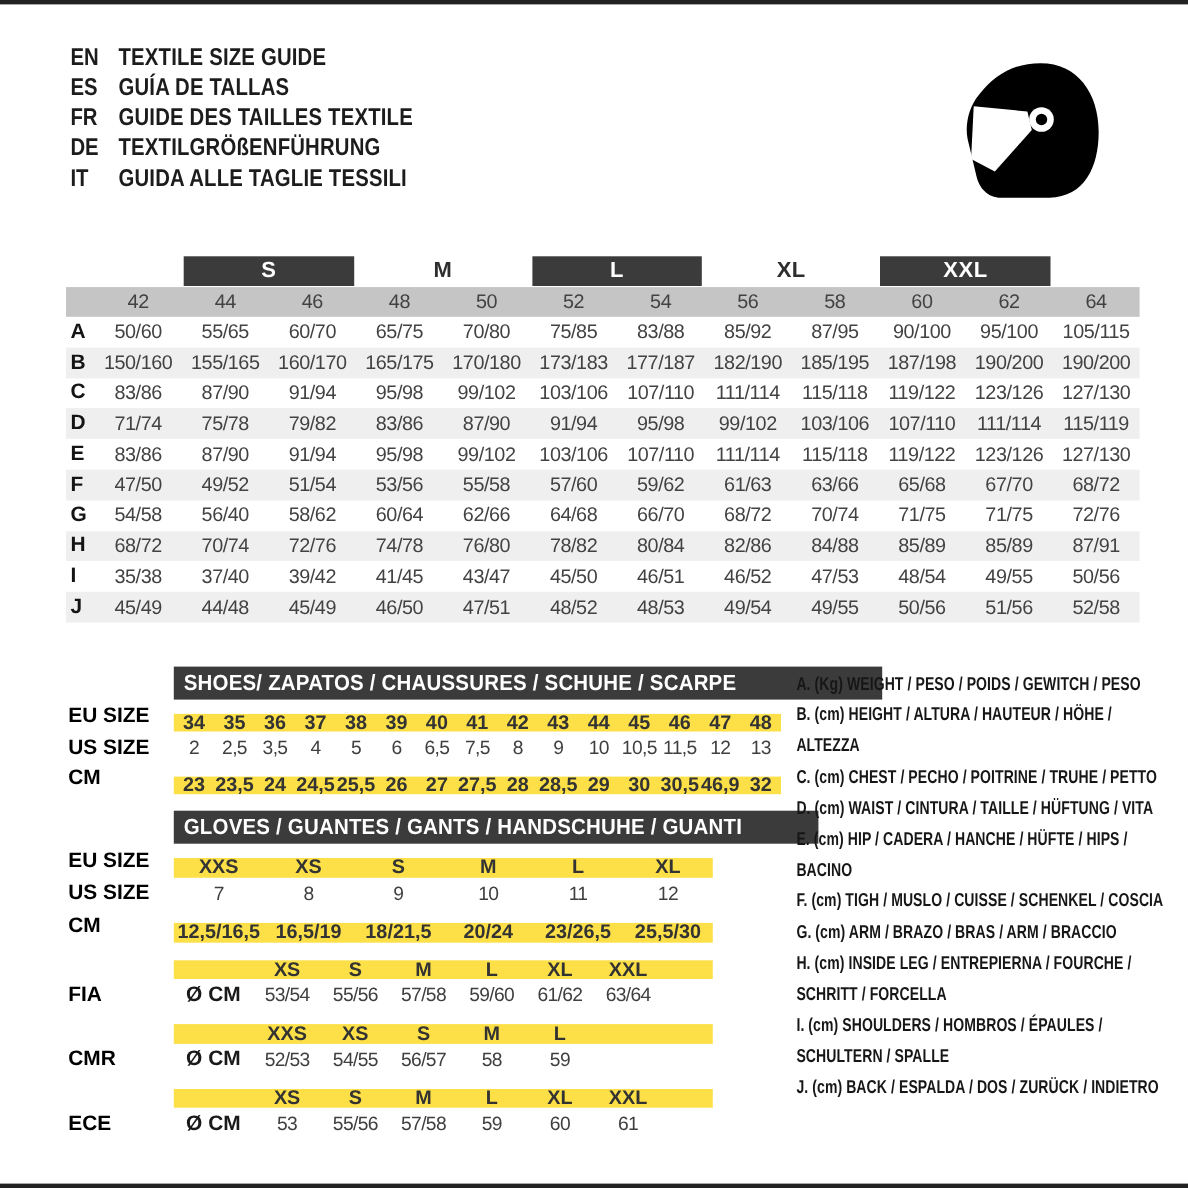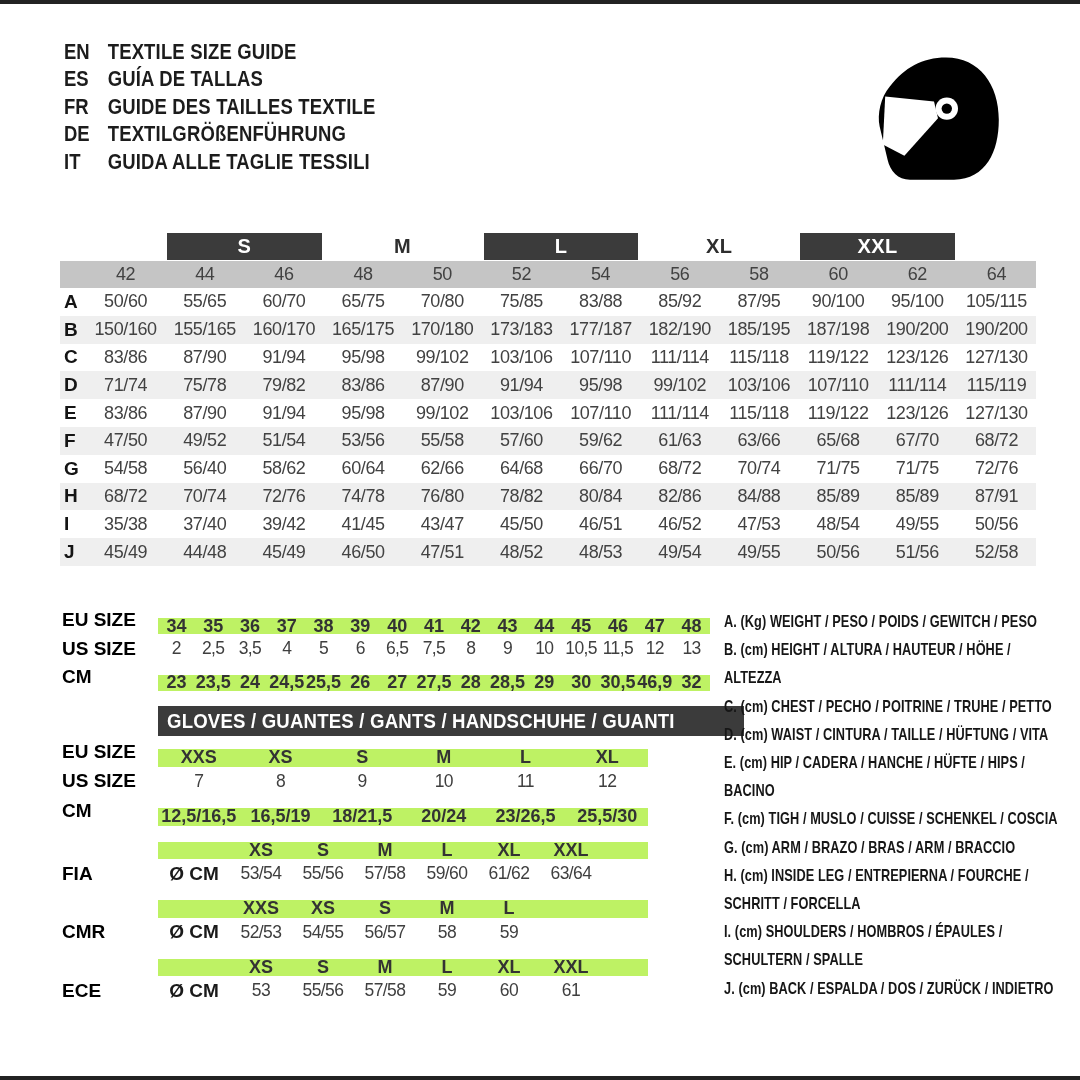--- a/index.html
+++ b/index.html
@@ -29,21 +29,21 @@
   .main-table .cell { flex:1 1 0; text-align:center; font-size:18px; color:#424242; letter-spacing:-.4px; white-space:nowrap; }
   .num-cell { font-size:19px; color:#393939; font-weight:400; }
   
   .lower-left { position:absolute; left:62px; top:602px; width:652px; }
   .title-bar { margin-left:96px; height:30px; background:#3b3b3b; color:#fff;
     display:flex; align-items:center; padding-left:9px; margin-bottom:1px; }
   .title-bar span { font-weight:700; font-size:20px; white-space:nowrap; transform:scaleX(.93); transform-origin:0 50%; letter-spacing:.2px; }
   .l-row { display:flex; align-items:stretch; }
   .l-label { flex:0 0 96px; display:flex; align-items:center; font-weight:700; font-size:19px; color:#000000; }
   .l-values { display:flex; align-items:center; }
-  .l-values.shaded { background:#bef264;margin-top:12px; }
+  .l-values.shaded { background:#fde047;margin-top:12px; }
   .l-values .cell { flex:1 1 0; text-align:center; font-size:17.5px; color:#3f3f3f; letter-spacing:-.6px; white-space:nowrap; }
   .unit-cell { flex:0 0 72px; text-align:center; font-weight:700; font-size:19px; color:#1a1a1a; white-space:nowrap; }
   .shoes-block .title-bar { width:644px; }
   .shoes-block .l-row { height:28.4px; }
   .shoes-block .l-values { width:552px; }
   .gloves-block { margin-top:15px; }
   .gloves-block .title-bar { width:586px; }
   .gloves-block .l-row { height:29.5px; }
   .gloves-block .l-values { width:490px; }
   .helmet-block { margin-top:4px; }
@@ -280,20 +280,23 @@
           <div class="cell">50/56</div>
           <div class="cell">51/56</div>
           <div class="cell">52/58</div>
         </div>
       </div>
   </section>
 
   <section class="lower-left">
 
     <div class="shoes-block">
+      <div class="title-bar">
+        <span>SHOES/ ZAPATOS / CHAUSSURES / SCHUHE / SCARPE</span>
+      </div>
       <div>
           <div class="l-row">
             <div class="l-label">EU SIZE</div>
             <div class="l-values shaded">
               <div class="cell">34</div>
               <div class="cell">35</div>
               <div class="cell">36</div>
               <div class="cell">37</div>
               <div class="cell">38</div>
               <div class="cell">39</div>

